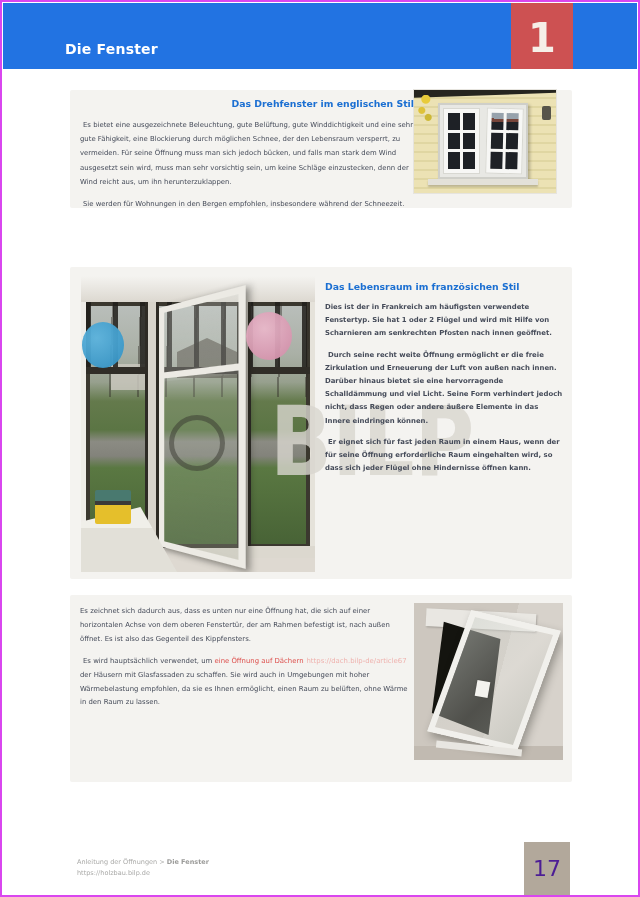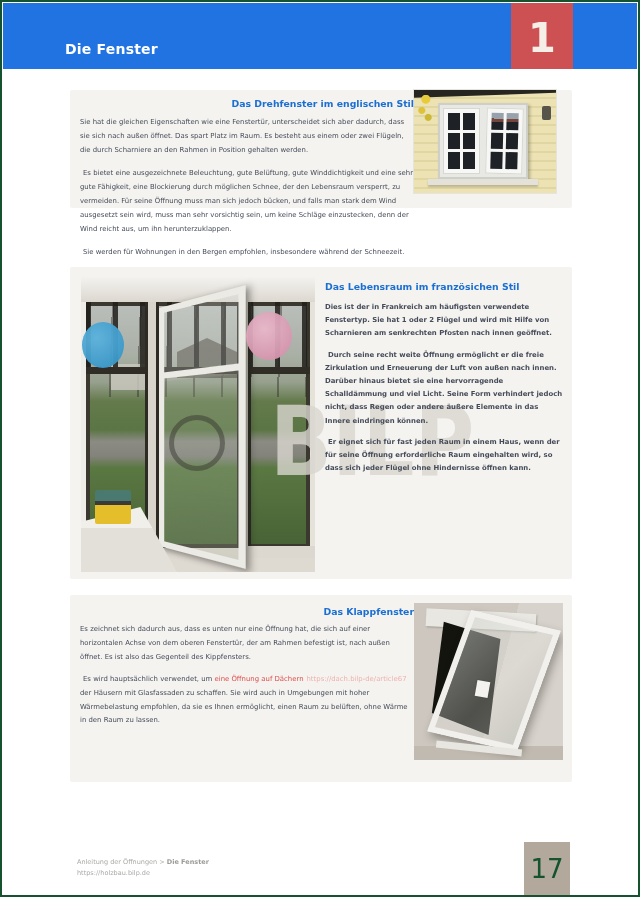--- a/index.html
+++ b/index.html
@@ -1,18 +1,18 @@
 <!DOCTYPE html>
 <html><head>
 <meta charset="utf-8">
 <style>
   * { margin:0; padding:0; box-sizing:border-box; }
   html,body { width:640px; height:897px; }
   body { font-family:"DejaVu Sans","Liberation Sans",sans-serif; background:#ffffff; position:relative; }
-  .page { position:absolute; inset:0; border:2px solid #14532d; background:#fff; overflow:hidden; }
+  .page { position:absolute; inset:0; border:2px solid #d946ef; background:#fff; overflow:hidden; }
 
   
   .header-bar { position:absolute; left:1px; top:1px; width:634px; height:66px; background:#2273e2; }
   .header-title { position:absolute; left:62px; bottom:12px; color:#ffffff; font-size:14px; font-weight:bold; letter-spacing:.2px; }
   .chapter-box { position:absolute; left:508px; top:0; width:62px; height:66px; background:#cd5152; display:flex; align-items:center; justify-content:center; }
   .chapter-num { color:#f6efe8; font-size:40px; font-weight:bold; line-height:1; margin-top:4px; }
 
   
   .card { position:absolute; background:#f4f3f0; border-radius:2px; }
   .card1 { left:68px; top:88px; width:502px; height:118px; }
@@ -86,39 +86,38 @@
   .pk-sash { position:absolute; left:34px; top:14px; width:92px; height:128px; border:6px solid #f1f0ec;
     background:linear-gradient(115deg, rgba(210,214,208,0.5), rgba(235,236,232,0.28) 55%, rgba(190,194,186,0.45));
     transform:rotate(13deg) skewX(-7deg); box-shadow:4px 4px 8px rgba(30,28,22,.35); }
   .pk-label { position:absolute; left:62px; top:78px; width:13px; height:16px; background:#f4f3ef; transform:rotate(10deg); box-shadow:0 0 2px rgba(0,0,0,.2); z-index:2; }
   .pk-sill { position:absolute; left:22px; top:142px; width:86px; height:7px; background:#e8e6e1; transform:rotate(6deg); }
 
   
   .footer-crumb { position:absolute; left:75px; top:855px; font-size:6.5px; color:#a9a9a7; line-height:11px; }
   .crumb-bold { font-weight:bold; color:#9b9b99; }
   .page-box { position:absolute; left:522px; top:840px; width:46px; height:53px; background:#b2a89b; display:flex; align-items:center; justify-content:center; }
-  .page-num { color:#14532d; font-size:26px; line-height:1; }
+  .page-num { color:#4c1d95; font-size:22px; line-height:1; }
 </style>
 </head>
 <body>
 
 <div class="page">
 
   <div class="header-bar">
     <span class="header-title">Die Fenster</span>
     <div class="chapter-box">
       <span class="chapter-num">1</span>
     </div>
   </div>
 
   <div class="card card1">
     <div class="c1-text">
       <div class="sec-title ta-right">Das Drehfenster im englischen Stil</div>
       <div class="body-text">
-        <p class="para">Sie hat die gleichen Eigenschaften wie eine Fenstertür, unterscheidet sich aber dadurch, dass sie sich nach außen öffnet. Das spart Platz im Raum. Es besteht aus einem oder zwei Flügeln, die durch Scharniere an den Rahmen in Position gehalten werden.</p>
         <p class="para indent">Es bietet eine ausgezeichnete Beleuchtung, gute Belüftung, gute Winddichtigkeit und eine sehr gute Fähigkeit, eine Blockierung durch möglichen Schnee, der den Lebensraum versperrt, zu vermeiden. Für seine Öffnung muss man sich jedoch bücken, und falls man stark dem Wind ausgesetzt sein wird, muss man sehr vorsichtig sein, um keine Schläge einzustecken, denn der Wind reicht aus, um ihn herunterzuklappen.</p>
         <p class="para indent">Sie werden für Wohnungen in den Bergen empfohlen, insbesondere während der Schneezeit.</p>
       </div>
     </div>
     <div class="photo-english">
       <div class="pe-roof"></div>
       <div class="pe-flower"></div>
       <div class="pe-lamp"></div>
       <div class="pe-frame">
         <div class="pe-sash">
@@ -171,21 +170,20 @@
         <p class="para indent">Er eignet sich für fast jeden Raum in einem Haus, wenn der für seine Öffnung erforderliche Raum eingehalten wird, so dass sich jeder Flügel ohne Hindernisse öffnen kann.</p>
       </div>
     </div>
   </div>
 
   <div class="wm-ring"></div>
   <div class="wm-text">BILP</div>
 
   <div class="card card3">
     <div class="c3-text">
-      <div class="sec-title ta-right">Das Klappfenster</div>
       <div class="body-text">
         <p class="para">Es zeichnet sich dadurch aus, dass es unten nur eine Öffnung hat, die sich auf einer horizontalen Achse von dem oberen Fenstertür, der am Rahmen befestigt ist, nach außen öffnet. Es ist also das Gegenteil des Kippfensters.</p>
         <p class="para indent"><span>Es wird hauptsächlich verwendet, um </span><span class="red-link">eine Öffnung auf Dächern</span><span class="url-link">https://dach.bilp-de/article67</span><span> der Häusern mit Glasfassaden zu schaffen. Sie wird auch in Umgebungen mit hoher Wärmebelastung empfohlen, da sie es Ihnen ermöglicht, einen Raum zu belüften, ohne Wärme in den Raum zu lassen.</span></p>
       </div>
     </div>
     <div class="photo-klapp">
       <div class="pk-floor"></div>
       <div class="pk-topframe"></div>
       <div class="pk-opening"></div>
       <div class="pk-sash"></div>

